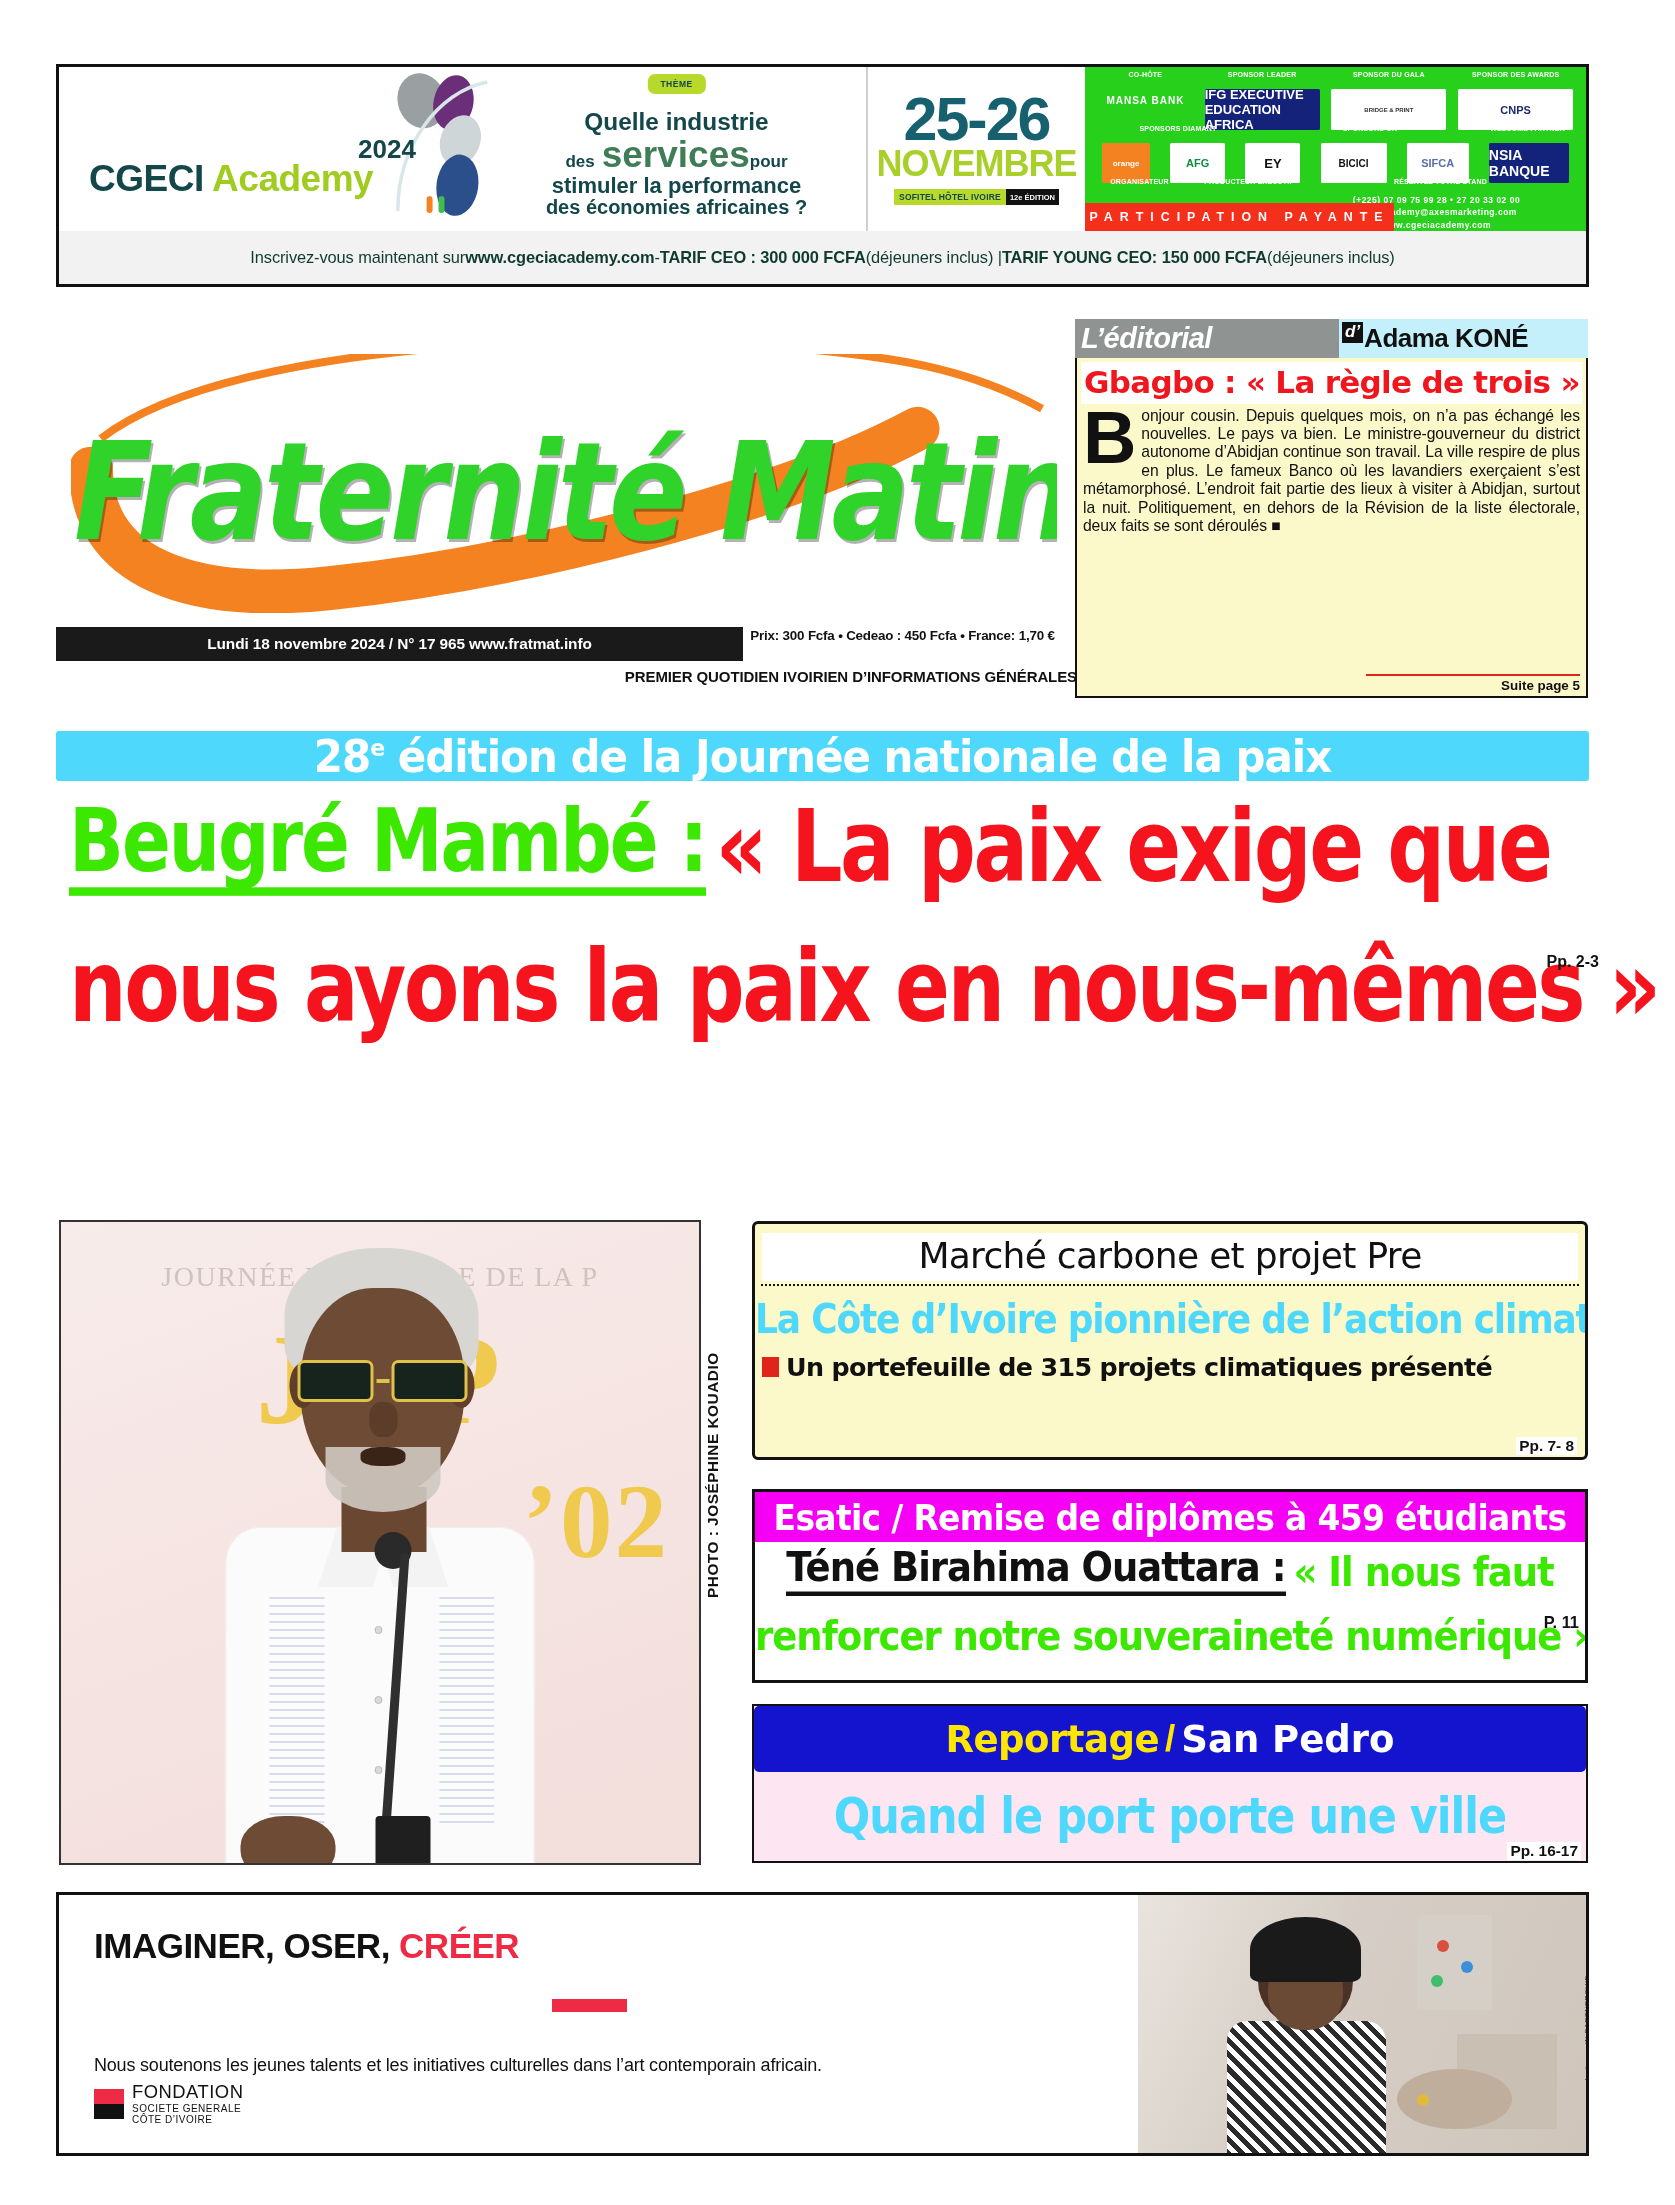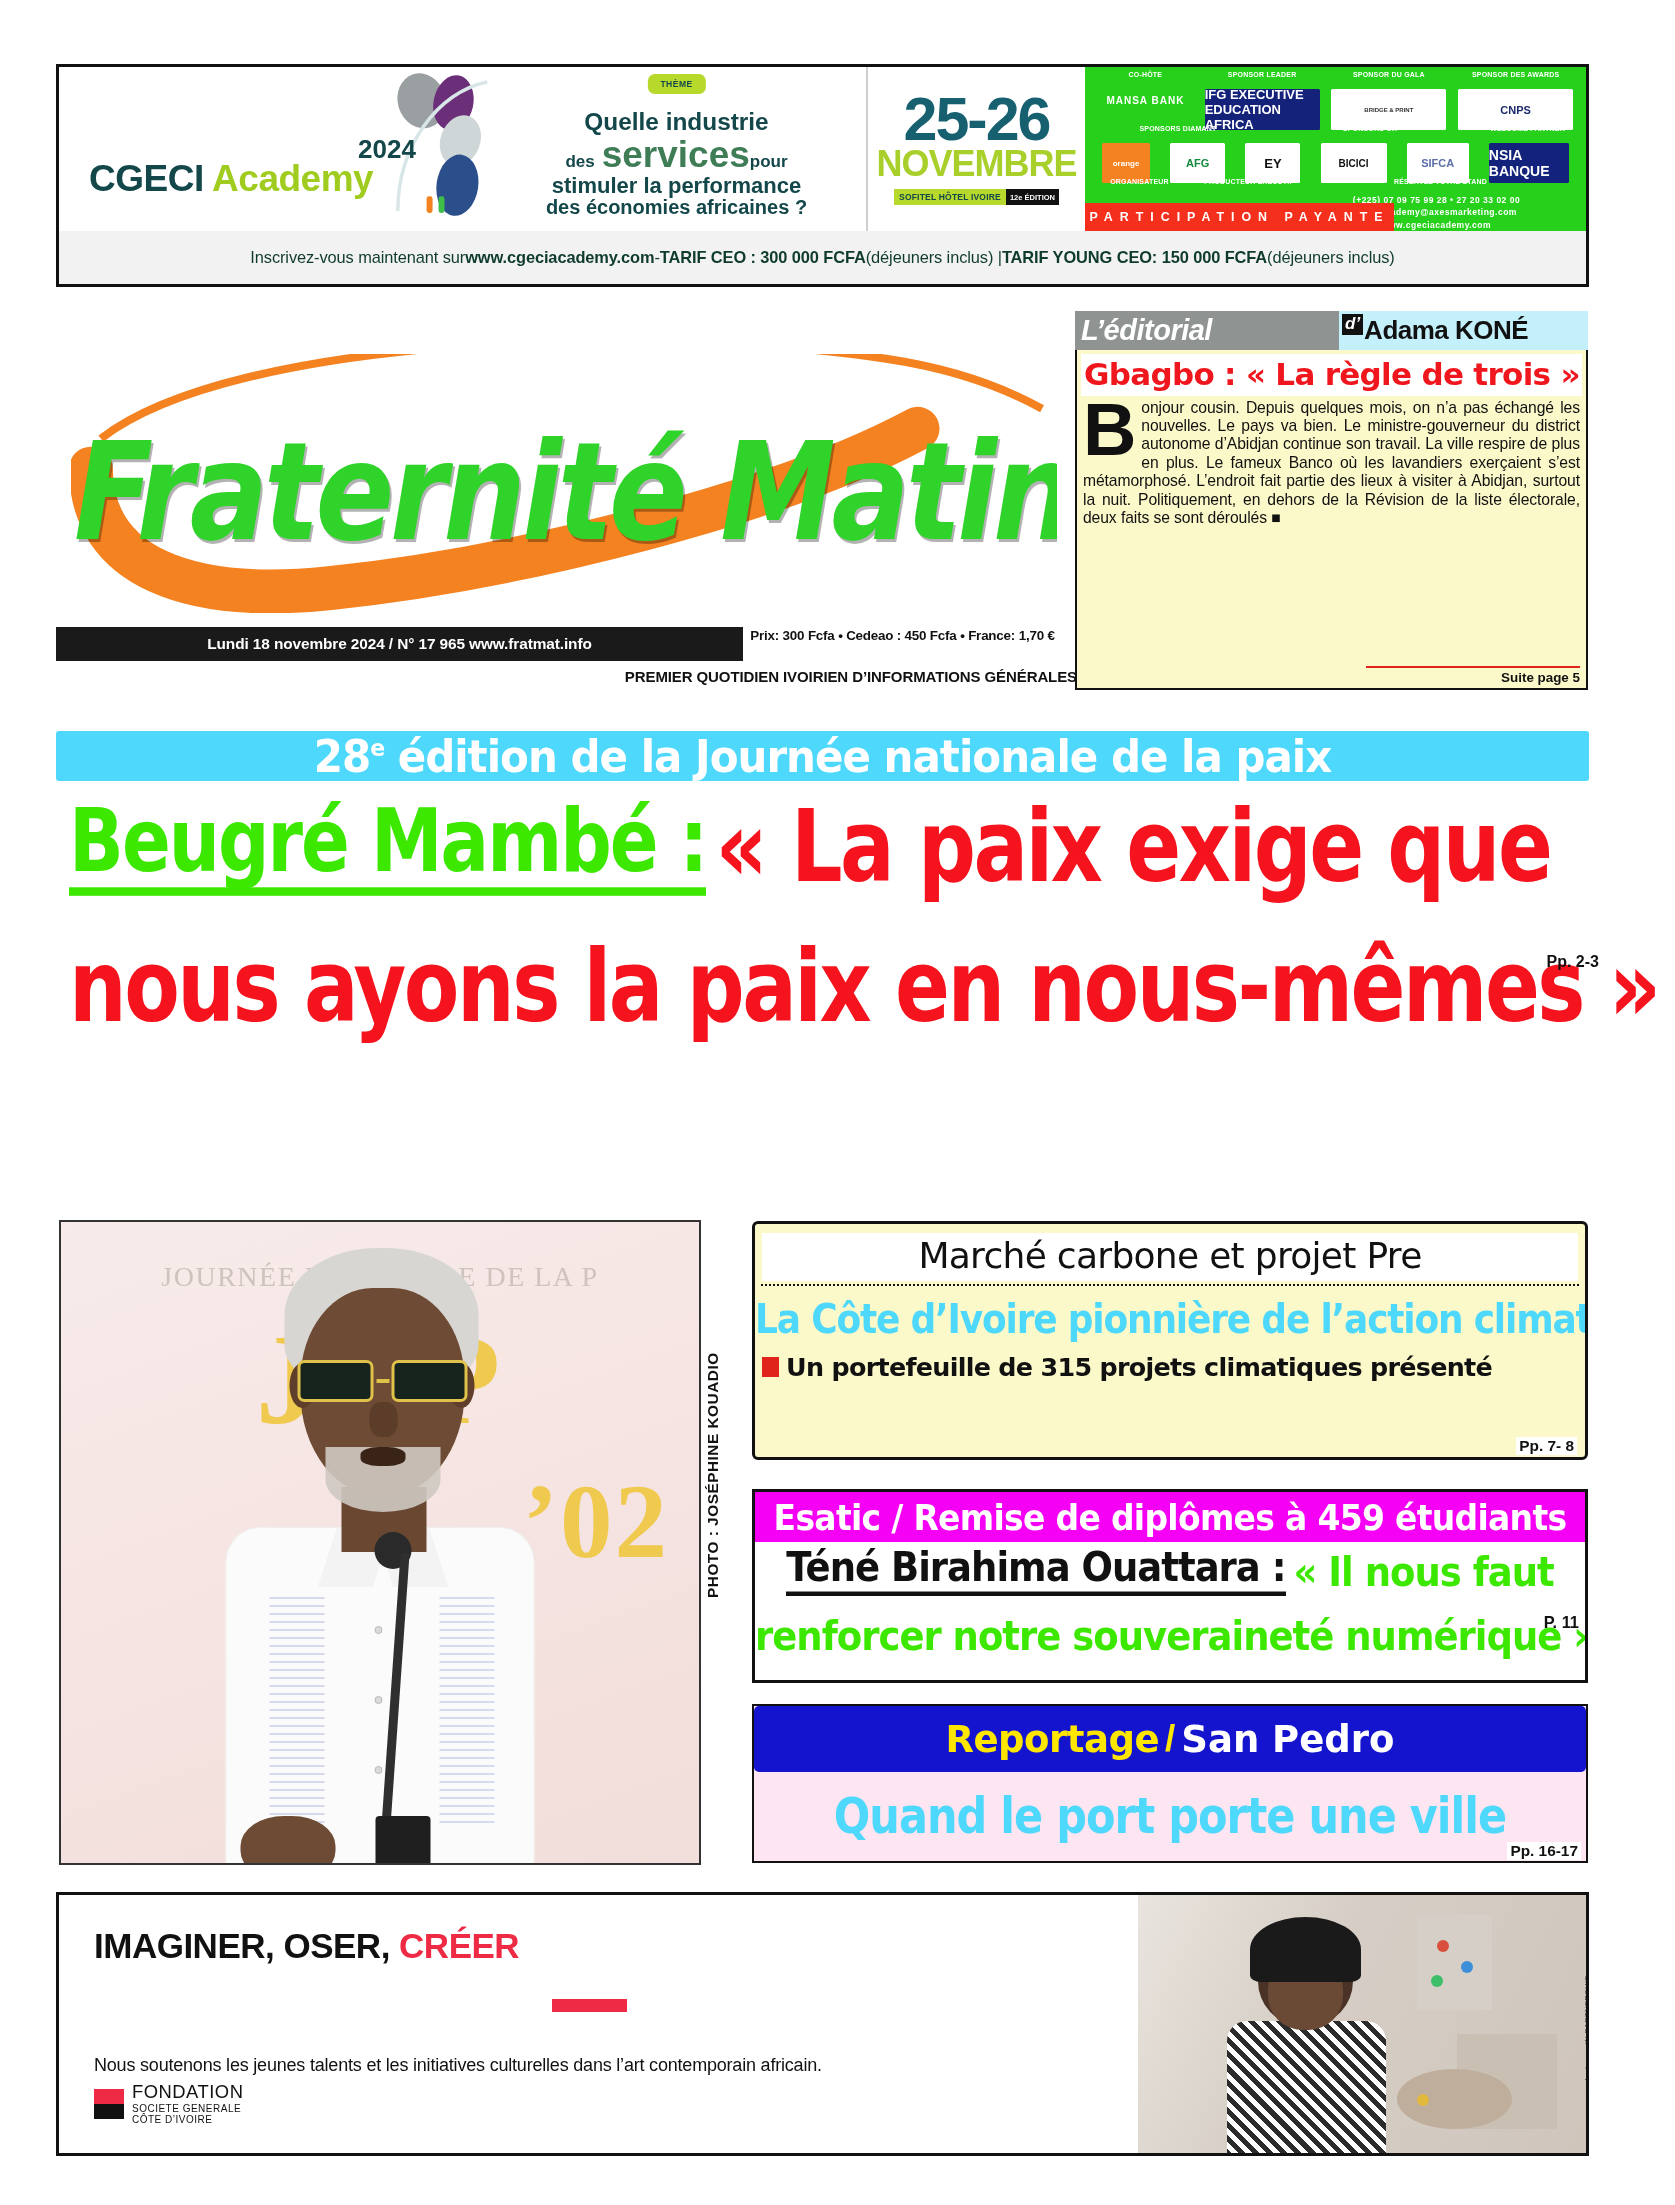--- a/index.html
+++ b/index.html
@@ -103,21 +103,21 @@
     text-align:center; font-size:13.4px; font-weight:700; color:#111;
     letter-spacing:-0.2px; white-space:nowrap;
   }
   .mast-sub {
     position:absolute; right:-20px; top:349px; width:747px;
     text-align:right; font-size:15px; font-weight:800; color:#111;
     letter-spacing:-0.1px;
   }
 
   
-  .editorial { position:absolute; left:1075px; top:311px; width:513px; height:481px; }
+  .editorial { position:absolute; left:1075px; top:319px; width:513px; height:481px; }
   .ed-head { display:flex; height:39px; }
   .ed-head-l {
     flex:1; background:#8f9392; color:#fff; font-style:italic; font-weight:800;
     font-size:29px; display:flex; align-items:center; padding-left:6px;
     letter-spacing:-0.5px;
   }
   .ed-head-r {
     width:249px; background:#c4f0fb; display:flex; align-items:center; padding-left:3px;
   }
   .ed-dprime {

